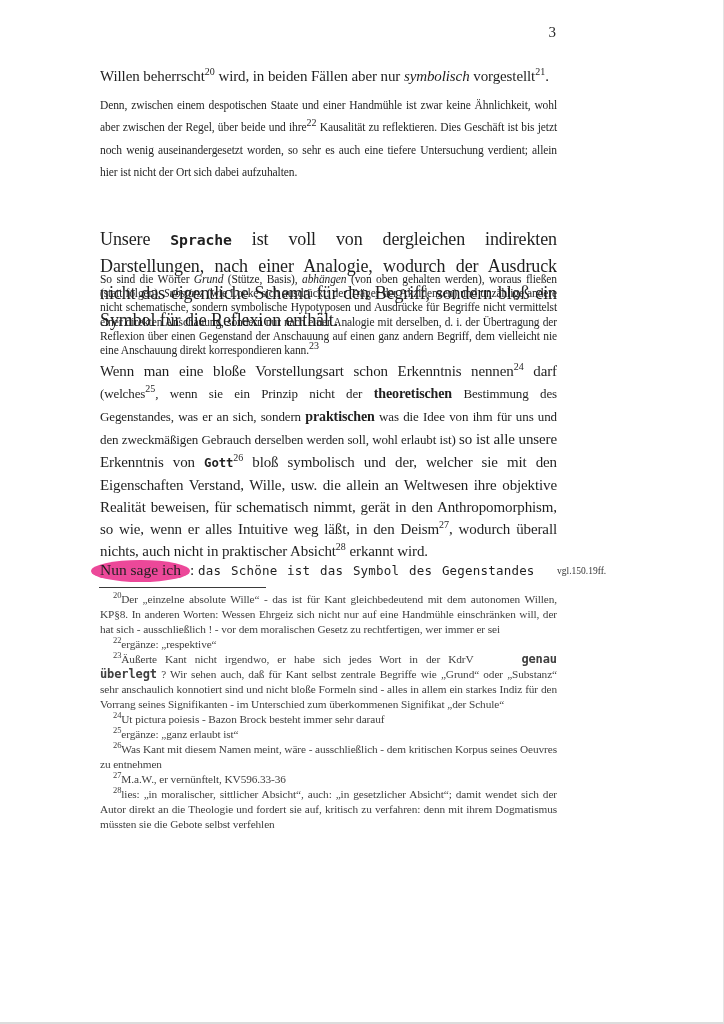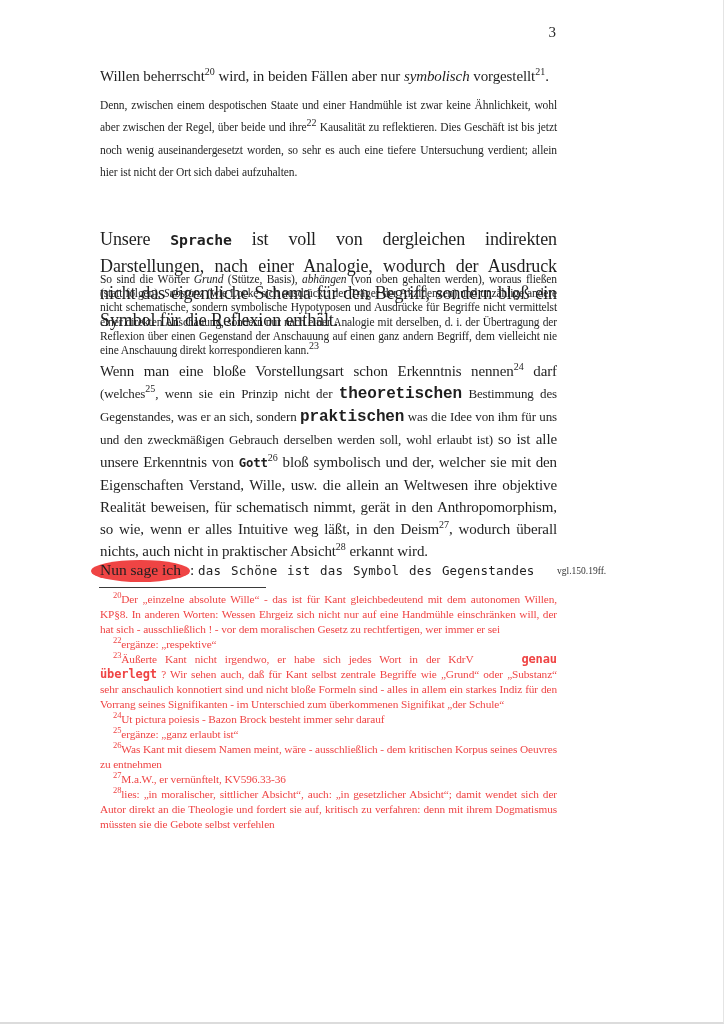--- a/index.html
+++ b/index.html
@@ -24,46 +24,46 @@
   .small-loose{font-size:11.5px;line-height:22.4px;letter-spacing:-0.1px;margin-top:6px !important;}
   #blockB{top:202px;font-size:18px;line-height:27px;letter-spacing:-0.1px;margin-top:24px;}
   #blockC{top:272px;font-size:11.5px;line-height:14.2px;letter-spacing:-0.12px;max-height:90px;}
   #blockD{top:360px;font-size:15px;line-height:22px;letter-spacing:-0.12px;max-height:202px;}
   
   .seg-r{}
   .seg-i{font-style:italic;}
   .seg-ttb{font-family:"DejaVu Sans Mono", monospace;font-size:0.82em;font-weight:bold;}
   .seg-sup{font-size:10px;vertical-align:super;line-height:0;letter-spacing:0;}
   .seg-sm{font-size:13px;}
-  .seg-smttb{font-family:Liberation Mono, monospace;font-size:16px;font-weight:bold;}
+  .seg-smttb{font-family:Liberation Serif, serif;font-size:14px;font-weight:bold;}
   
   #thesis{
     position:absolute;top:560px;left:100px;width:500px;
     font-size:15.5px;white-space:nowrap;color:#1f1f1f;
   }
   .hl{
-    display:inline-block;background:#ef4444;
+    display:inline-block;background:#ec4899;
     border-radius:50%;padding:1px 9px 3px 9px;margin-left:-9px;text-align:right;
   }
   .thesis-tt{
     font-family:"DejaVu Sans Mono", monospace;
     font-size:12.5px;letter-spacing:0.2px;word-spacing:2px;
   }
   #margin-note{
     position:absolute;top:566px;left:557px;
     font-size:9.5px;color:#333;letter-spacing:0;text-align:right;
   }
   
   #fn-rule{
     position:absolute;top:587px;left:99px;width:167px;height:0;
     border-top:1.2px solid #3a3a3a;
   }
   #footnotes{
     position:absolute;top:592px;left:100px;width:457px;
-    text-align:justify;color:#ef4444;max-height:285px;
+    text-align:justify;color:#404040;max-height:285px;
   }
   #footnotes p{
     margin:0;font-size:11.3px;line-height:15px;
     letter-spacing:-0.1px;text-indent:13px;
   }
   #footnotes .seg-sup, .fn-num{font-size:8.5px;vertical-align:super;line-height:0;}
   #footnotes .seg-ttb{font-size:12px;margin-left:40px;}
 </style>
 </head>
 <body>

